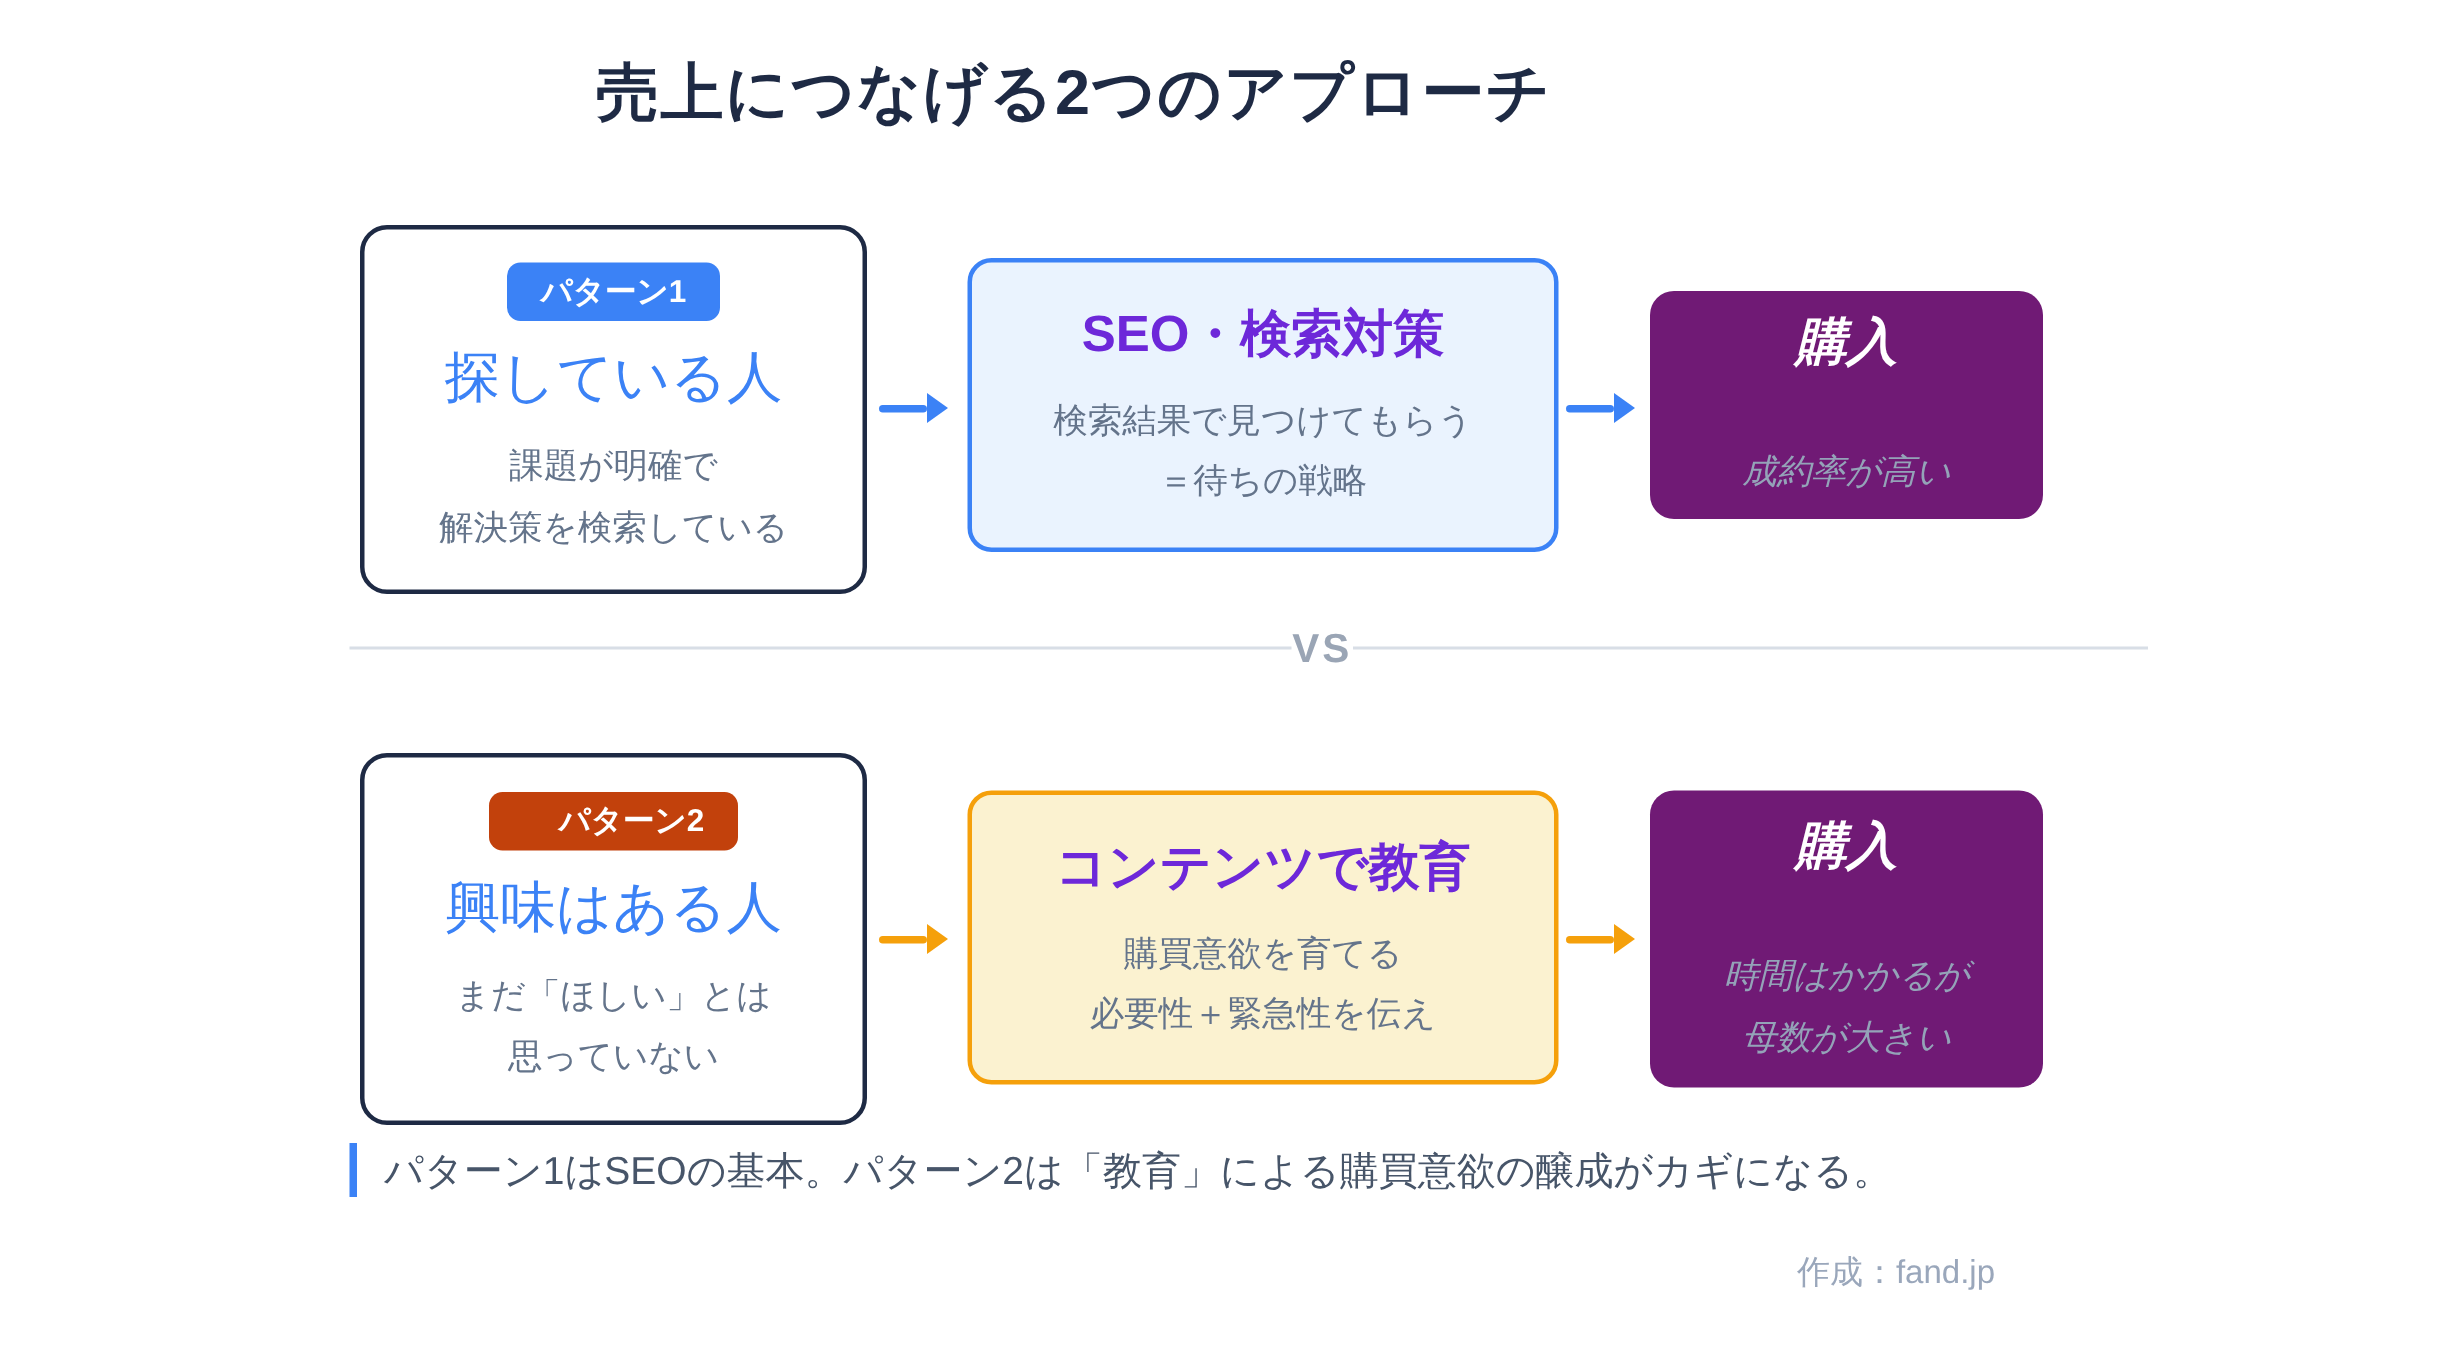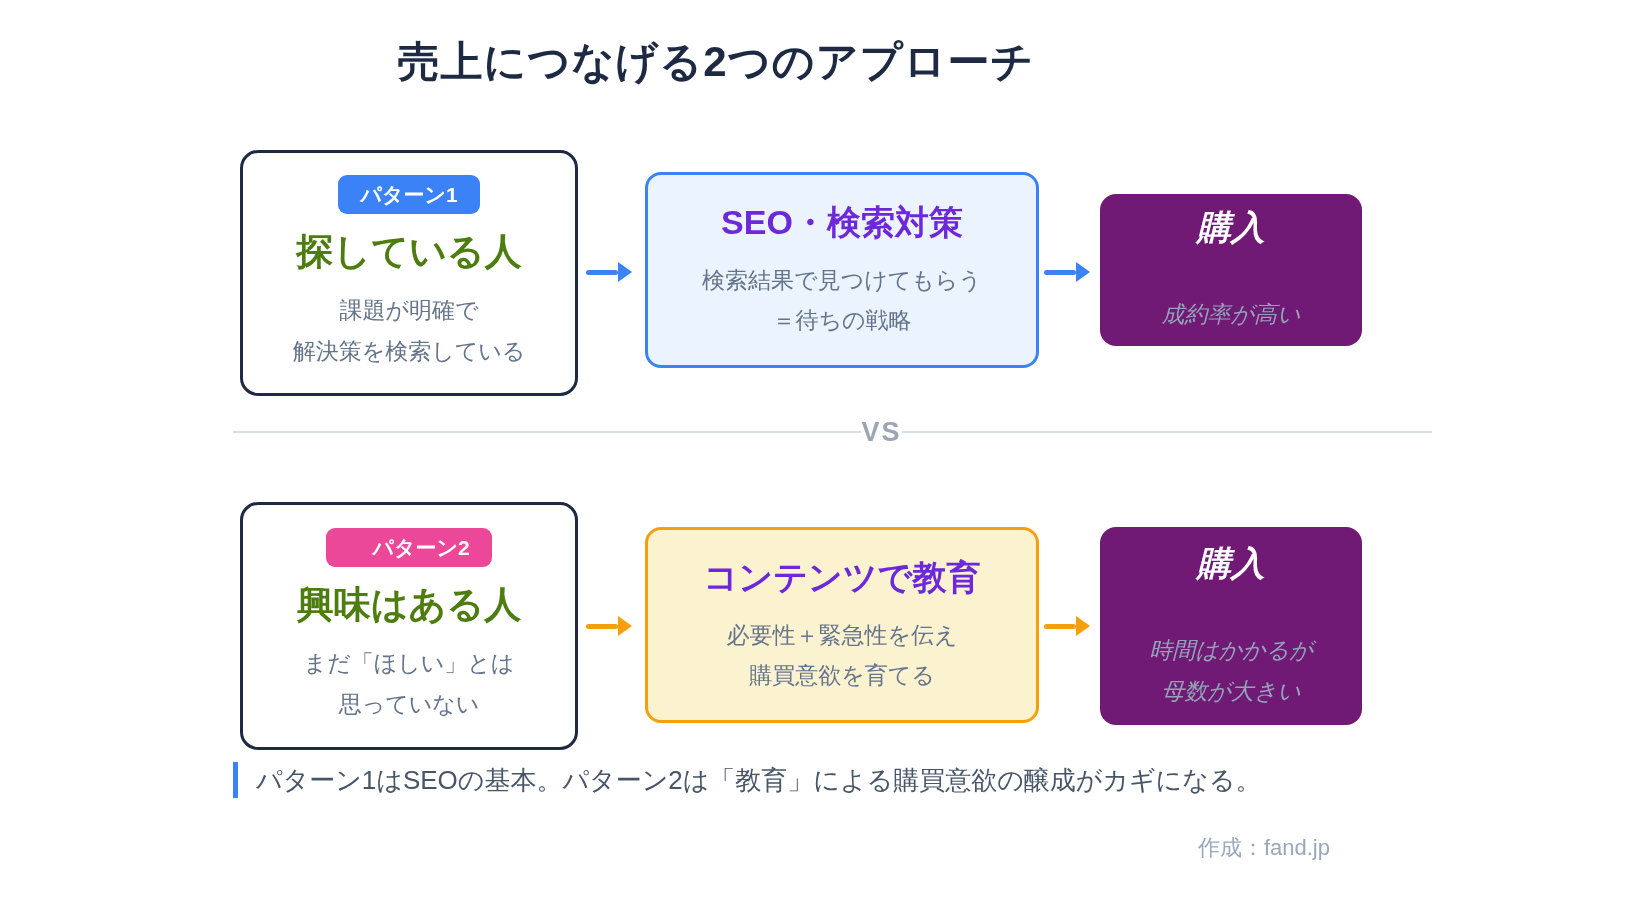--- a/index.html
+++ b/index.html
@@ -25,22 +25,22 @@
 
   
   .persona { background:#ffffff; border:3px solid #1e2a44; gap:13px; }
   .persona1 { left:240px; top:150px; width:338px; height:246px; }
   .persona2 { left:240px; top:502px; width:338px; height:248px; }
   .badge {
     display:inline-block; padding:7px 22px; border-radius:9px;
     color:#ffffff; font-size:21px; font-weight:700; line-height:1.2;
   }
   .badge-blue { background:#3b82f6; }
-  .badge-orange { background:#ec4899;padding-left:46px; }
-  .persona-title { font-size:37px; font-weight:700; color:#4d7c0f; }
+  .badge-orange { background:#c2410c;padding-left:46px; }
+  .persona-title { font-size:37px; font-weight:400; color:#3b82f6; }
 
   
   .strategy { gap:14px; border-radius:16px; }
   .strategy1 { left:645px; top:172px; width:394px; height:196px;
                background:#eaf3fe; border:3px solid #3b82f6; }
   .strategy2 { left:645px; top:527px; width:394px; height:196px;
                background:#fbf2d0; border:3px solid #f5a00b; }
   .strategy-title { font-size:34px; font-weight:800; color:#6d28d9; }
 
   
@@ -149,22 +149,22 @@
   </div>
 
   <div class="arrow arrow-orange arrow-2a">
     <span class="shaft"></span>
     <span class="head"></span>
   </div>
 
   <div class="box strategy strategy2">
     <div class="strategy-title">コンテンツで教育</div>
     <div class="desc">
+      <div>購買意欲を育てる</div>
       <div>必要性＋緊急性を伝え</div>
-      <div>購買意欲を育てる</div>
     </div>
   </div>
 
   <div class="arrow arrow-orange arrow-2b">
     <span class="shaft"></span>
     <span class="head"></span>
   </div>
 
   <div class="box outcome outcome2">
     <div class="outcome-title">購入</div>

